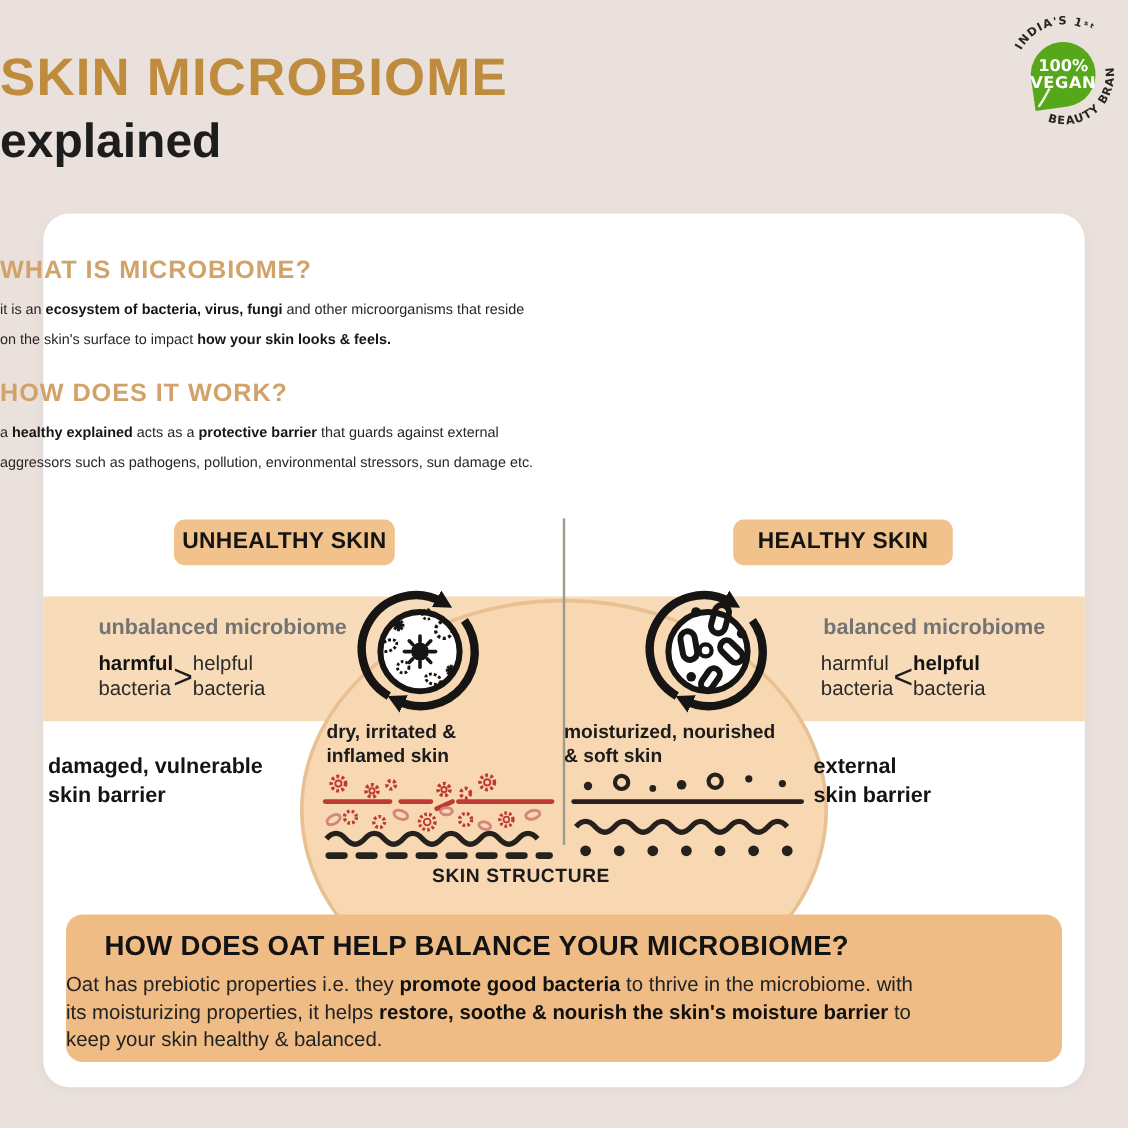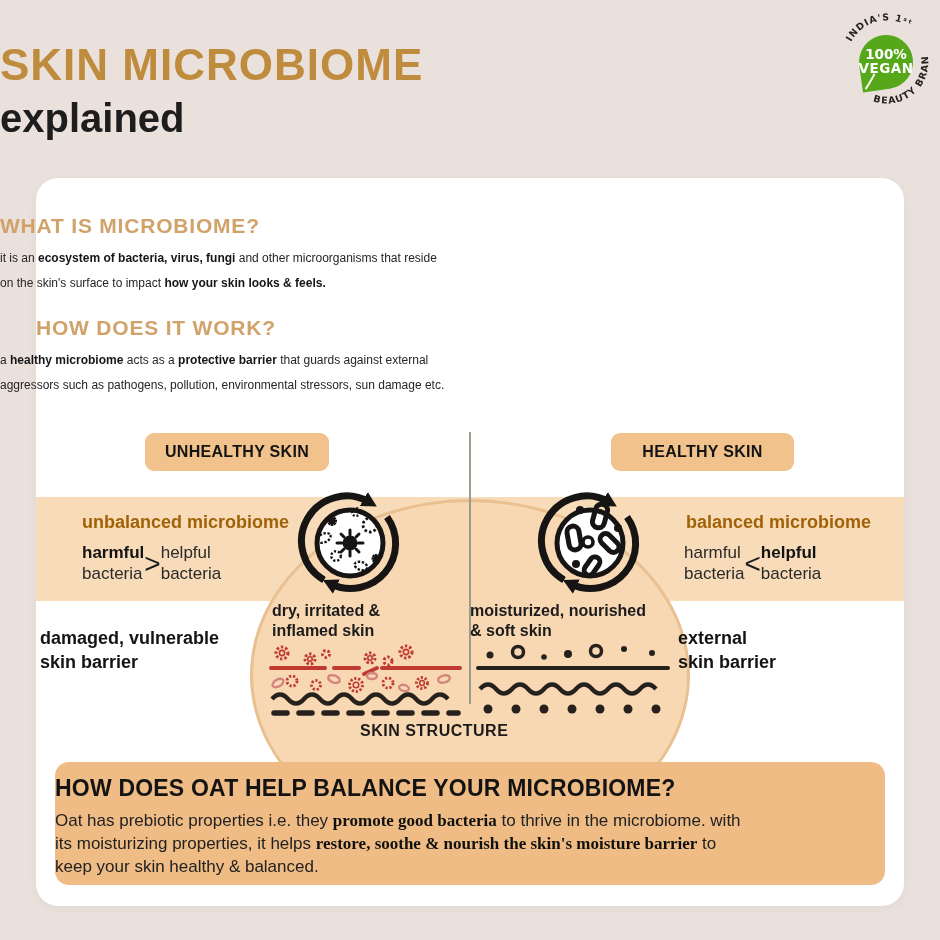--- a/index.html
+++ b/index.html
@@ -9,37 +9,37 @@
   .abs{position:absolute;}
   .center{}
   .title{left:0;top:40px;width:940px;font-size:44px;font-weight:700;color:#bf8c3e;letter-spacing:1px;z-index:5;}
   .subtitle{left:0;top:96px;width:940px;font-size:40px;font-weight:700;color:#1d1d1d;z-index:5;}
   .card{left:36px;top:178px;width:868px;height:728px;background:#ffffff;border-radius:22px;z-index:1;
         box-shadow:0 2px 8px rgba(120,100,90,.08);}
   .tan-h{width:940px;left:0;font-size:21px;font-weight:700;color:#d1a269;letter-spacing:.8px;z-index:5;}
   .body-p{width:940px;left:0;font-size:12px;color:#262626;line-height:25px;z-index:5;}
   .body-p b{color:#161616;}
   .pill{height:38px;background:#f1c28b;border-radius:9px;display:flex;align-items:center;justify-content:center;
-        font-size:16px;font-weight:700;color:#141414;letter-spacing:.3px;z-index:5;}
+        font-size:19px;font-weight:700;color:#141414;letter-spacing:.3px;z-index:5;}
   .divider{left:469px;top:432px;width:2px;height:272px;background:#9c9c8c;z-index:4;}
   .band{left:36px;top:497px;width:868px;height:104px;background:#f8dcba;z-index:2;}
   .bigcircle{left:250px;top:499px;width:440px;height:352px;border-radius:50%;
              background:#f8d8b2;border:3px solid #e9c091;z-index:3;}
-  .cmp-title{font-size:18px;font-weight:700;color:#a16207;z-index:5;}
+  .cmp-title{font-size:18px;font-weight:700;color:#737373;z-index:5;}
   .compare{display:flex;align-items:center;gap:0;font-size:17px;line-height:21px;color:#2a2a2a;z-index:5;}
   .compare .sign{font-size:28px;font-weight:400;color:#1c1c1c;}
   .compare b{color:#131313;}
   .caption{font-size:16px;font-weight:700;color:#1b1b1b;line-height:20px;z-index:5;}
   .barrier{font-size:18px;font-weight:700;color:#141414;line-height:24px;z-index:5;}
   .skinlabel{font-size:16px;font-weight:700;color:#1b1b1b;letter-spacing:.5px;z-index:5;}
   .oatbox{left:55px;top:762px;width:830px;height:123px;background:#efbc85;border-radius:14px;z-index:6;
           padding-top:13px;}
-  .oat-h{font-size:23px;font-weight:700;color:#131313;letter-spacing:.2px;}
+  .oat-h{font-size:23px;font-weight:700;color:#131313;letter-spacing:.2px;padding-left:32px;}
   .oat-b{margin-top:7px;font-size:17px;line-height:23px;color:#222222;}
-  .oat-b b{color:#101010;font-family:Liberation Serif, serif;}
+  .oat-b b{color:#101010;}
   svg{display:block;}
   .z5{z-index:5;}
 </style>
 </head>
 <body>
 
 <div id="stage">
 
   <div class="abs title center">SKIN MICROBIOME</div>
   <div class="abs subtitle center">explained</div>
@@ -62,22 +62,22 @@
       </text>
       <text x="44" y="51" text-anchor="middle" font-family="'DejaVu Sans',sans-serif" font-size="13.5" font-weight="700" fill="#ffffff">100%</text>
       <text x="44" y="65" text-anchor="middle" font-family="'DejaVu Sans',sans-serif" font-size="13.5" font-weight="700" fill="#ffffff" letter-spacing=".5">VEGAN</text>
     </svg>
   </div>
 
   <div class="abs card"></div>
 
   <div class="abs tan-h center" style="top:214px;">WHAT IS MICROBIOME?</div>
   <div class="abs body-p center" style="top:246px;"><span>it is an </span><b>ecosystem of bacteria, virus, fungi</b><span> and other microorganisms that reside</span><br><span>on the skin's surface to impact </span><b>how your skin looks &amp; feels.</b></div>
-  <div class="abs tan-h center" style="top:316px;padding-left:36px;">HOW DOES IT WORK?</div>
-  <div class="abs body-p center" style="top:348px;"><span>a </span><b>healthy microbiome</b><span> acts as a </span><b>protective barrier</b><span> that guards against external</span><br><span>aggressors such as pathogens, pollution, environmental stressors, sun damage etc.</span></div>
+  <div class="abs tan-h center" style="top:316px;">HOW DOES IT WORK?</div>
+  <div class="abs body-p center" style="top:348px;"><span>a </span><b>healthy explained</b><span> acts as a </span><b>protective barrier</b><span> that guards against external</span><br><span>aggressors such as pathogens, pollution, environmental stressors, sun damage etc.</span></div>
 
   <div class="abs pill" style="left:145px;top:433px;width:184px;">UNHEALTHY SKIN</div>
   <div class="abs pill" style="left:611px;top:433px;width:183px;">HEALTHY SKIN</div>
 
   <div class="abs band"></div>
   <div class="abs bigcircle"></div>
   <div class="abs divider"></div>
 
   <div class="abs cmp-title" style="left:82px;top:512px;">unbalanced microbiome</div>
   <div class="abs compare" style="left:82px;top:542px;">

